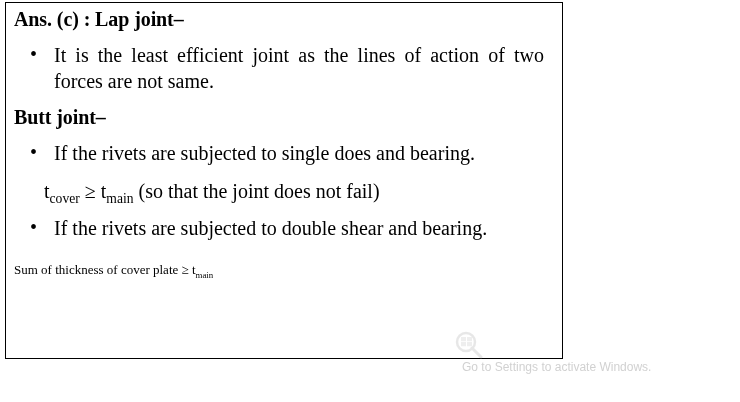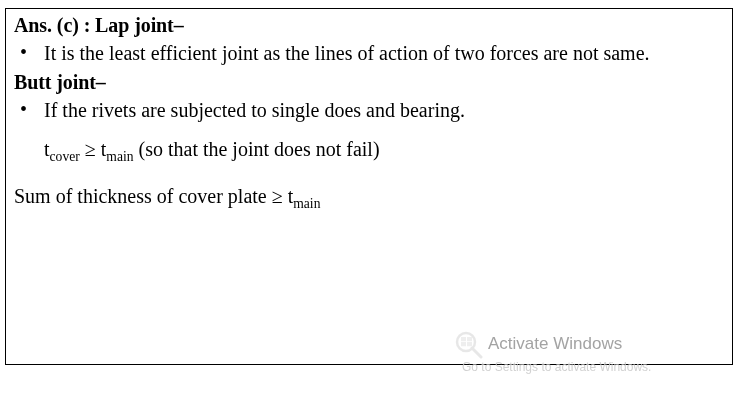--- a/index.html
+++ b/index.html
@@ -11,41 +11,41 @@
     width: 740px;
     height: 402px;
     position: relative;
     font-family: "Liberation Serif", serif;
     color: #000000;
     overflow: hidden;
   }
   .answer-box {
     position: absolute;
     left: 5px;
-    top: 8px;
-    width: 728px;
+    top: 2px;
+    width: 558px;
     height: 357px;
     border: 1px solid #000000;
     box-sizing: border-box;
     padding: 4px 8px 0 8px;
     background: #ffffff;
   }
   .heading {
     font-weight: bold;
     font-size: 20px;
     line-height: 1.25;
     margin: 0 0 2px 0;
     letter-spacing: -0.1px;
   }
   .heading.second {
     margin-top: 4px;
   }
   ul.bullets {
     list-style: none;
-    margin: 0;
+    margin: 10px;
     padding: 0;
   }
   ul.bullets li {
     position: relative;
     padding-left: 30px;
     font-size: 20px;
     line-height: 1.32;
     margin: 0 0 1px 0;
     text-align: justify;
     text-justify: inter-word;
@@ -62,21 +62,21 @@
     vertical-align: sub;
     line-height: 0;
   }
   .formula-line {
     font-size: 20px;
     line-height: 1.35;
     padding-left: 30px;
     margin-top: 12px;
   }
   .closing-line {
-    font-size: 20px;
+    font-size: 13px;
     line-height: 1.3;
     margin-top: 20px;
     white-space: nowrap;
   }
   .watermark {
     position: absolute;
     left: 452px;
     top: 330px;
     width: 245px;
     height: 58px;
@@ -131,31 +131,33 @@
 
   <div class="formula-line">
     <span class="nowrap">
       <span>t</span><span class="sub">cover</span>
       <span>≥</span>
       <span>t</span><span class="sub">main</span>
     </span>
     <span>(so that the joint does not fail)</span>
   </div>
 
+  <ul class="bullets">
+    <li>If the rivets are subjected to double shear and bearing.</li>
+  </ul>
 
   <div class="closing-line">
     <span>Sum of thickness of cover plate ≥ t</span><span class="sub">main</span>
   </div>
 
 </div>
 
 <div class="watermark">
   <svg class="wm-icon" viewBox="0 0 34 30" xmlns="http://www.w3.org/2000/svg">
     <circle cx="14" cy="12" r="9" fill="none" stroke="#bdbdbd" stroke-width="2.5"></circle>
     <line x1="20" y1="18" x2="29" y2="27" stroke="#bdbdbd" stroke-width="3" stroke-linecap="round"></line>
     <rect x="9" y="7" width="5" height="4.2" fill="#cfcfcf"></rect>
     <rect x="15" y="7" width="5" height="4.2" fill="#cfcfcf"></rect>
     <rect x="9" y="12" width="5" height="4.2" fill="#cfcfcf"></rect>
     <rect x="15" y="12" width="5" height="4.2" fill="#cfcfcf"></rect>
   </svg>
-  <div class="wm-title">Activate Windows</div>
   <div class="wm-sub">Go to Settings to activate Windows.</div>
 </div>
 
 </body></html>

